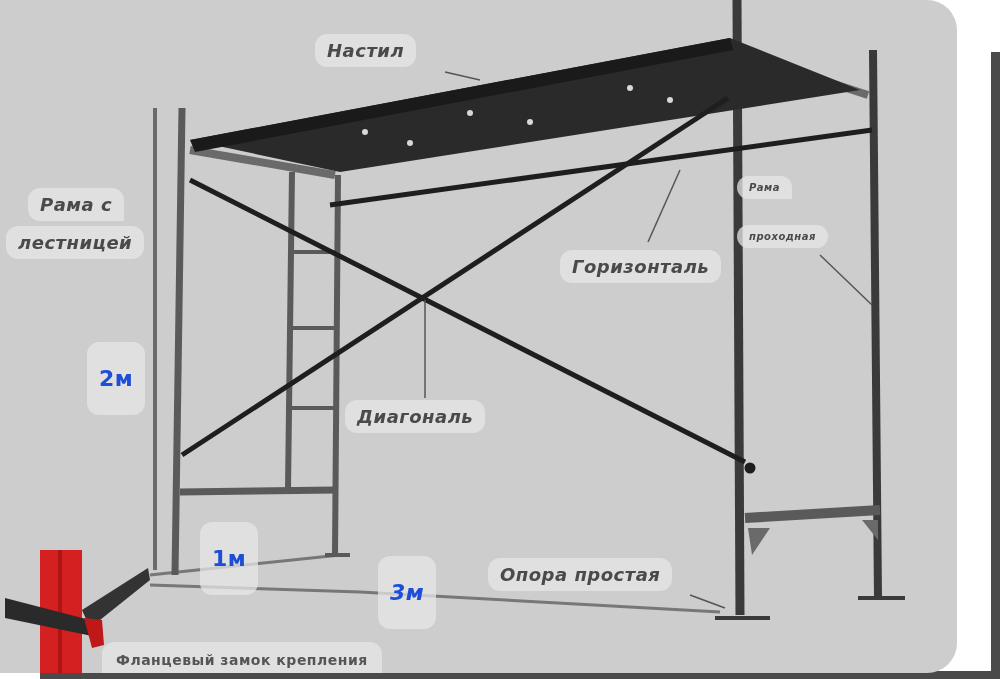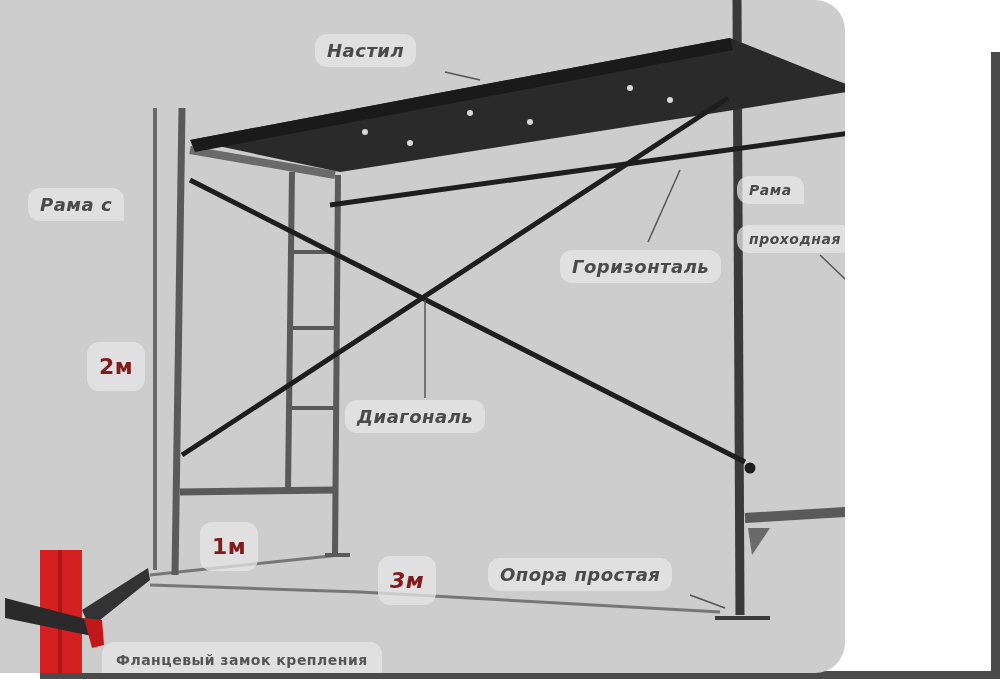--- a/index.html
+++ b/index.html
@@ -15,41 +15,41 @@
     }
     .dark-edge-right {
       position: absolute; right: 0; top: 52px; width: 9px; height: 627px;
       background: #4a4a4a;
     }
     .dark-edge-bottom {
       position: absolute; left: 40px; bottom: 0; width: 960px; height: 8px;
       background: #4a4a4a;
     }
     .canvas {
-      position: absolute; left: 0; top: 0; width: 845px; height: 673px;
+      position: absolute; left: 0; top: 0; width: 957px; height: 673px;
       background: #cdcdcd;
       border-radius: 0 30px 30px 0;
       overflow: hidden;
     }
     svg.drawing { position: absolute; left: 0; top: 0; }
     .label {
       position: absolute;
       background: rgba(230,230,230,0.75);
       border-radius: 12px;
       color: #4a4a4a;
       font-style: italic;
       font-weight: bold;
       font-size: 18px;
       padding: 6px 12px;
       white-space: nowrap;
       letter-spacing: 0.5px;
       filter: blur(0.3px);
     }
-    .label.dim { font-style: normal; font-size: 22px; color: #7f1d1d; padding: 12px 12px; }
-    .label.small { font-size: 14px; }
+    .label.dim { font-style: normal; font-size: 22px; color: #1d4ed8; padding: 24px 12px; }
+    .label.small { font-size: 10px; }
     .label.bottom { font-size: 14px; font-style: normal; color: #555; border-radius: 12px 12px 0 0; padding: 10px 14px 14px; }
   </style>
 </head>
 <body>
 
 <div class="frame-dark"></div>
 <div class="dark-edge-right"></div>
 <div class="dark-edge-bottom"></div>
 
 <div class="canvas">
@@ -118,20 +118,21 @@
       <rect x="58" y="550" width="4" height="130" fill="#b01515"></rect>
       <path d="M5 598 L90 620 L92 636 L5 618 Z" fill="#2a2a2a"></path>
       <path d="M82 610 L148 568 L150 580 L90 628 Z" fill="#333"></path>
       <path d="M84 618 L102 620 L104 645 L92 648 Z" fill="#c01818"></path>
     </g>
   </svg>
 
   <div class="label" style="left:315px; top:34px;">Настил</div>
 
   <div class="label" style="left:8px; top:188px; border-radius:12px 12px 0 12px;margin-left:20px;">Рама с</div>
+  <div class="label" style="left:6px; top:226px;">лестницей</div>
 
   <div class="label small" style="left:737px; top:176px; border-radius:12px 12px 0 12px;">Рама</div>
   <div class="label small" style="left:737px; top:204px;margin-top:21px;">проходная</div>
 
   <div class="label" style="left:533px; top:250px;margin-left:27px;">Горизонталь</div>
 
   <div class="label" style="left:345px; top:400px;">Диагональ</div>
 
   <div class="label" style="left:488px; top:558px;">Опора простая</div>
 

